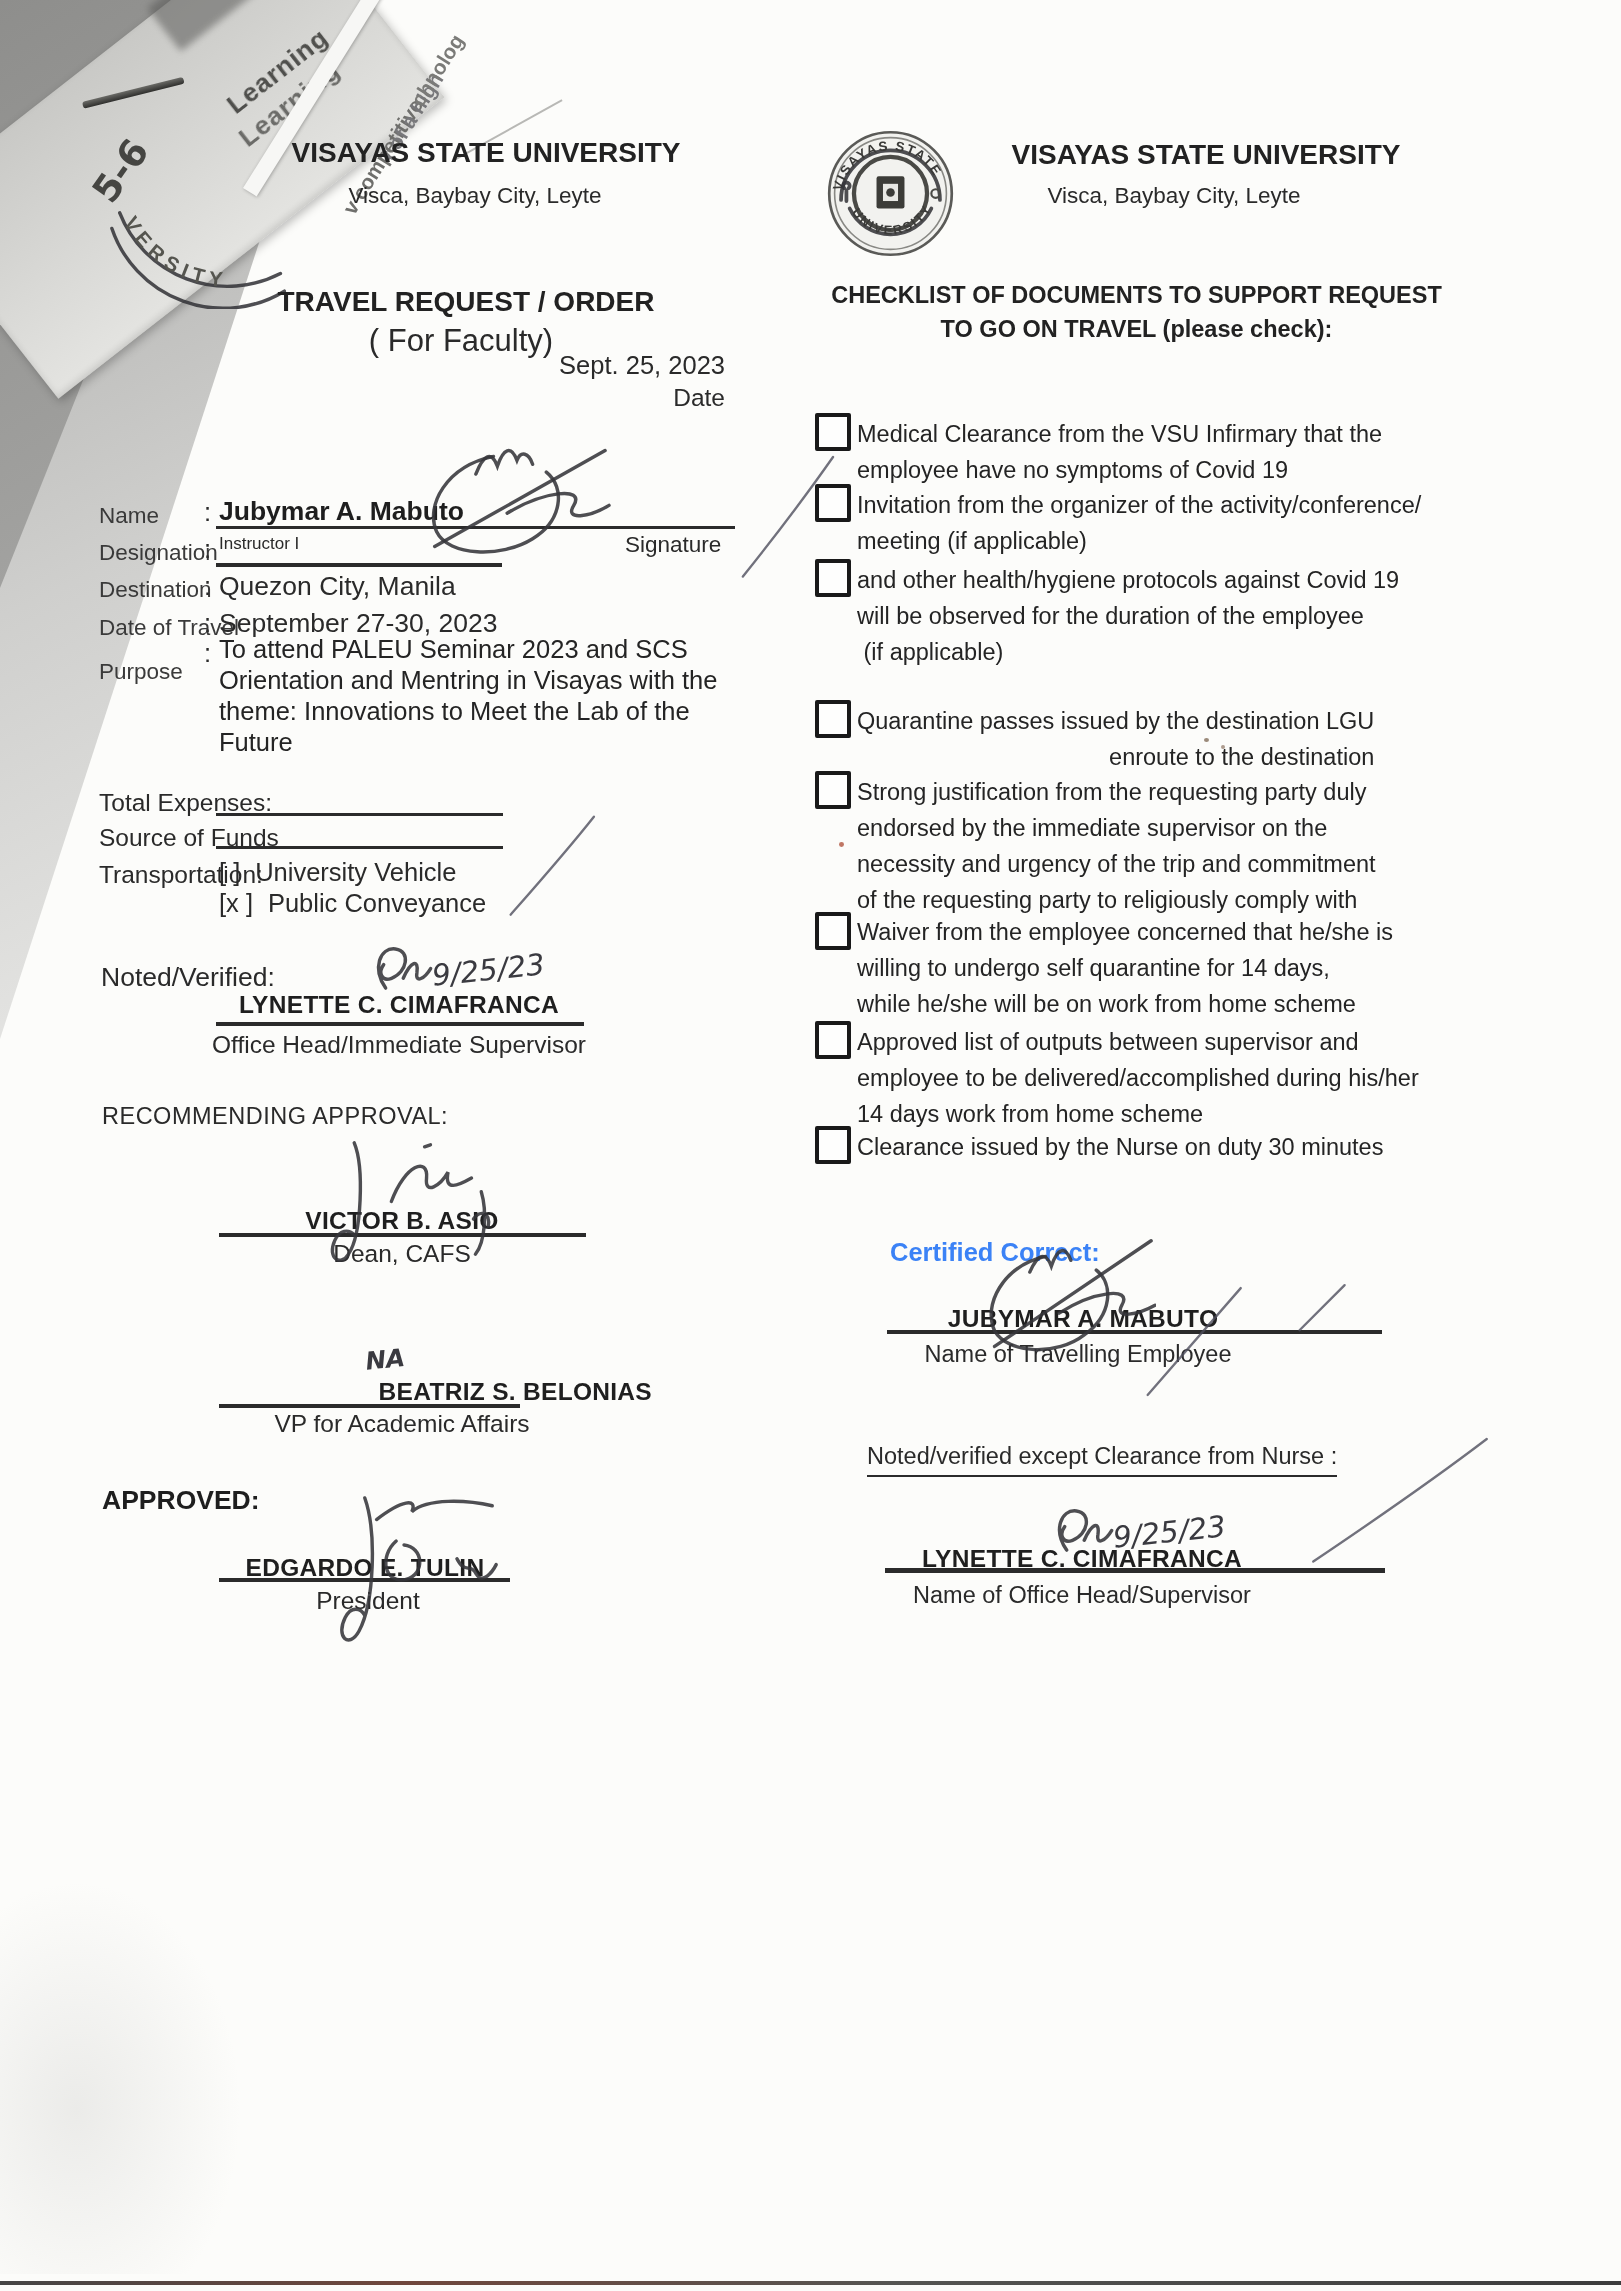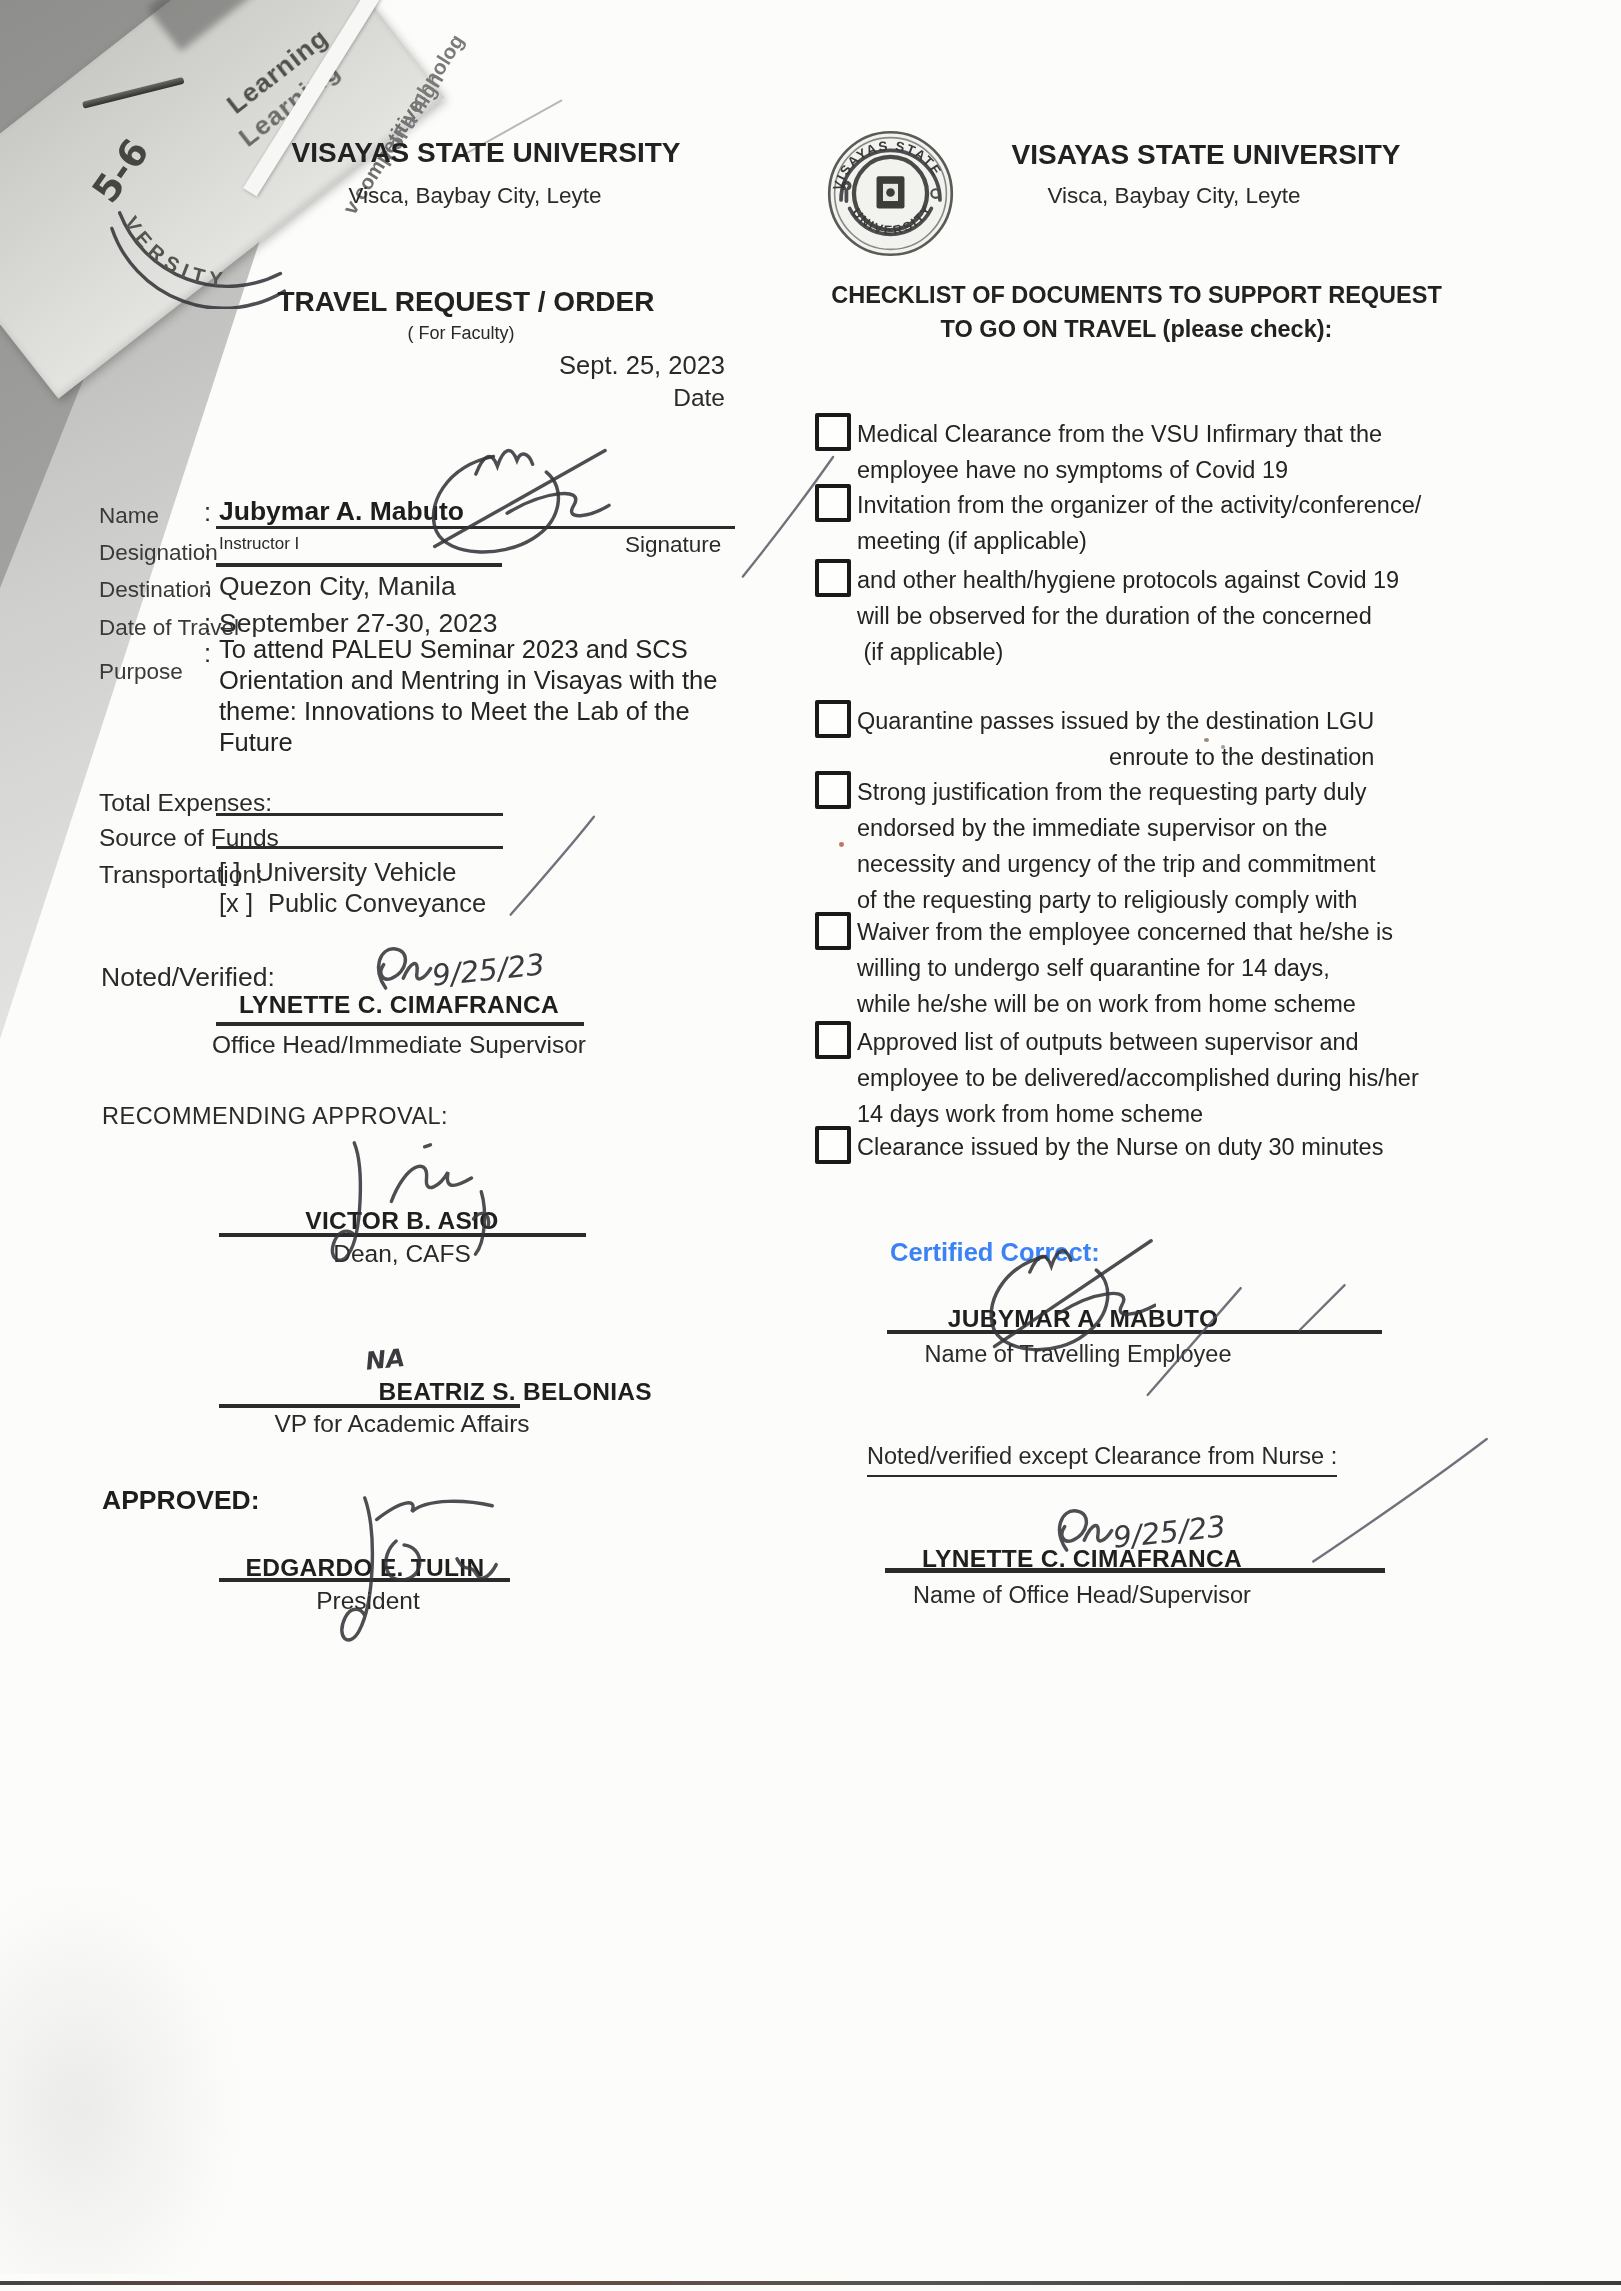--- a/index.html
+++ b/index.html
@@ -55,21 +55,21 @@
     <div class="rot" style="left:338px;top:206px;transform:rotate(-58deg);font-size:20.6px;font-weight:bold;color:#6f6f6c;">v competitive</div>
     <div class="rot" style="left:376px;top:152px;transform:rotate(-58deg);font-size:20.6px;font-weight:bold;color:#77777a;">t of a high</div>
     <div class="rot" style="left:406px;top:98px;transform:rotate(-58deg);font-size:20.6px;font-weight:bold;color:#7b7b78;">chnolog</div>
     <div style="position:absolute;left:454px;top:159px;width:123px;height:2px;
          background:#b8b8b5;transform:rotate(-29deg);transform-origin:0 0;"></div>
   </div>
 
   <div class="tc bold" style="left:241px;top:137px;width:490px;font-size:28px;color:#222;">VISAYAS STATE UNIVERSITY</div>
   <div class="tc" style="left:230px;top:183px;width:490px;font-size:22.5px;">Visca, Baybay City, Leyte</div>
   <div class="tc bold" style="left:221px;top:286px;width:490px;font-size:28px;color:#222;">TRAVEL REQUEST / ORDER</div>
-  <div class="tc" style="left:216px;top:323px;width:490px;font-size:18px;">( For Faculty)</div>
+  <div class="tc" style="left:216px;top:323px;width:490px;font-size:31px;">( For Faculty)</div>
   <div class="t" style="left:490px;top:351px;width:235px;text-align:right;">Sept. 25, 2023</div>
   <div class="t" style="left:490px;top:384px;width:235px;text-align:right;font-size:24.5px;">Date</div>
 
   <div class="t lbl" style="left:99px;top:503px;">Name</div>
   <div class="t" style="left:204px;top:498px;">:</div>
   <div class="t bold" style="left:219px;top:496px;font-size:26.5px;color:#1e1e1e;">Jubymar A. Mabuto</div>
   <div class="ln" style="left:216px;top:526px;width:519px;height:2.9px;"></div>
   <div class="t" style="left:625px;top:532px;font-size:22.5px;">Signature</div>
 
   <div class="t lbl" style="left:99px;top:540px;">Designation</div>
@@ -160,21 +160,21 @@
 
   <div class="cb" style="left:815px;top:484px;"></div>
   <div class="clist" style="left:857px;top:487px;">
     <span>Invitation from the organizer of the activity/conference/</span>
     <span>meeting (if applicable)</span>
   </div>
 
   <div class="cb" style="left:815px;top:559px;"></div>
   <div class="clist" style="left:857px;top:562px;">
     <span>and other health/hygiene protocols against Covid 19</span>
-    <span>will be observed for the duration of the concerned</span>
+    <span>will be observed for the duration of the employee</span>
     <span>&nbsp;(if applicable)</span>
   </div>
 
   <div class="cb" style="left:815px;top:700px;"></div>
   <div class="clist" style="left:857px;top:703px;text-align:right;">
     <span>Quarantine passes issued by the destination LGU</span>
     <span>enroute to the destination</span>
   </div>
 
   <div class="cb" style="left:815px;top:771px;"></div>

